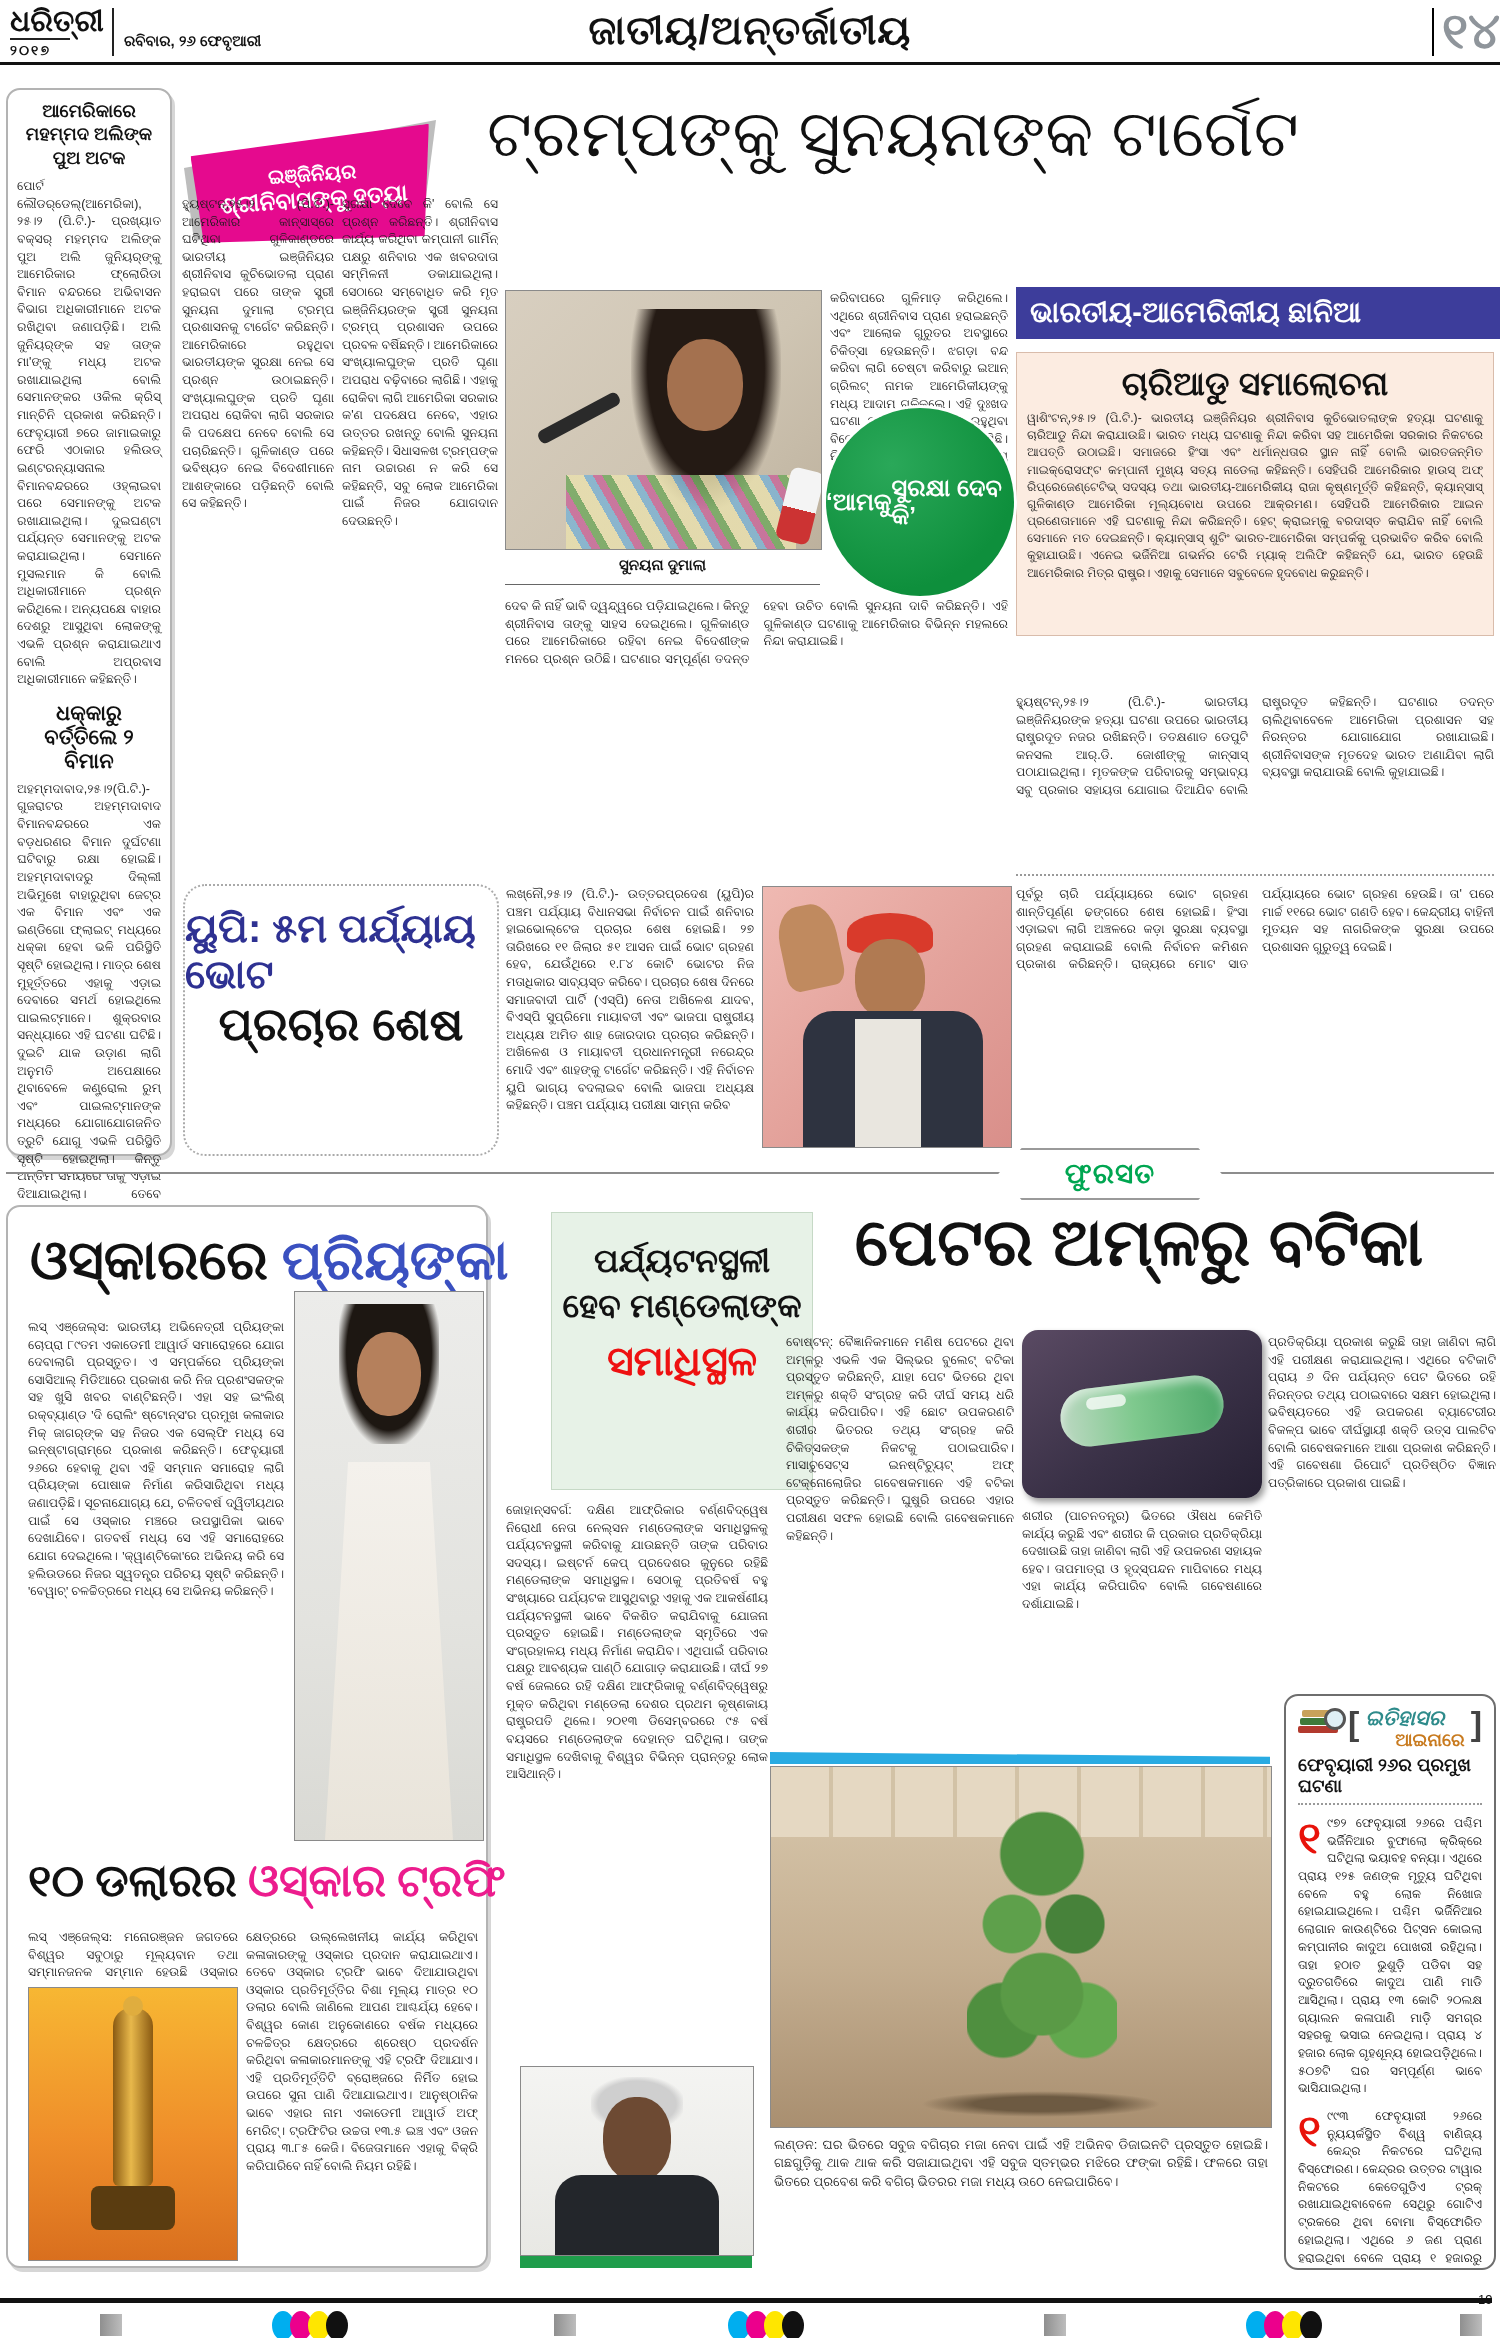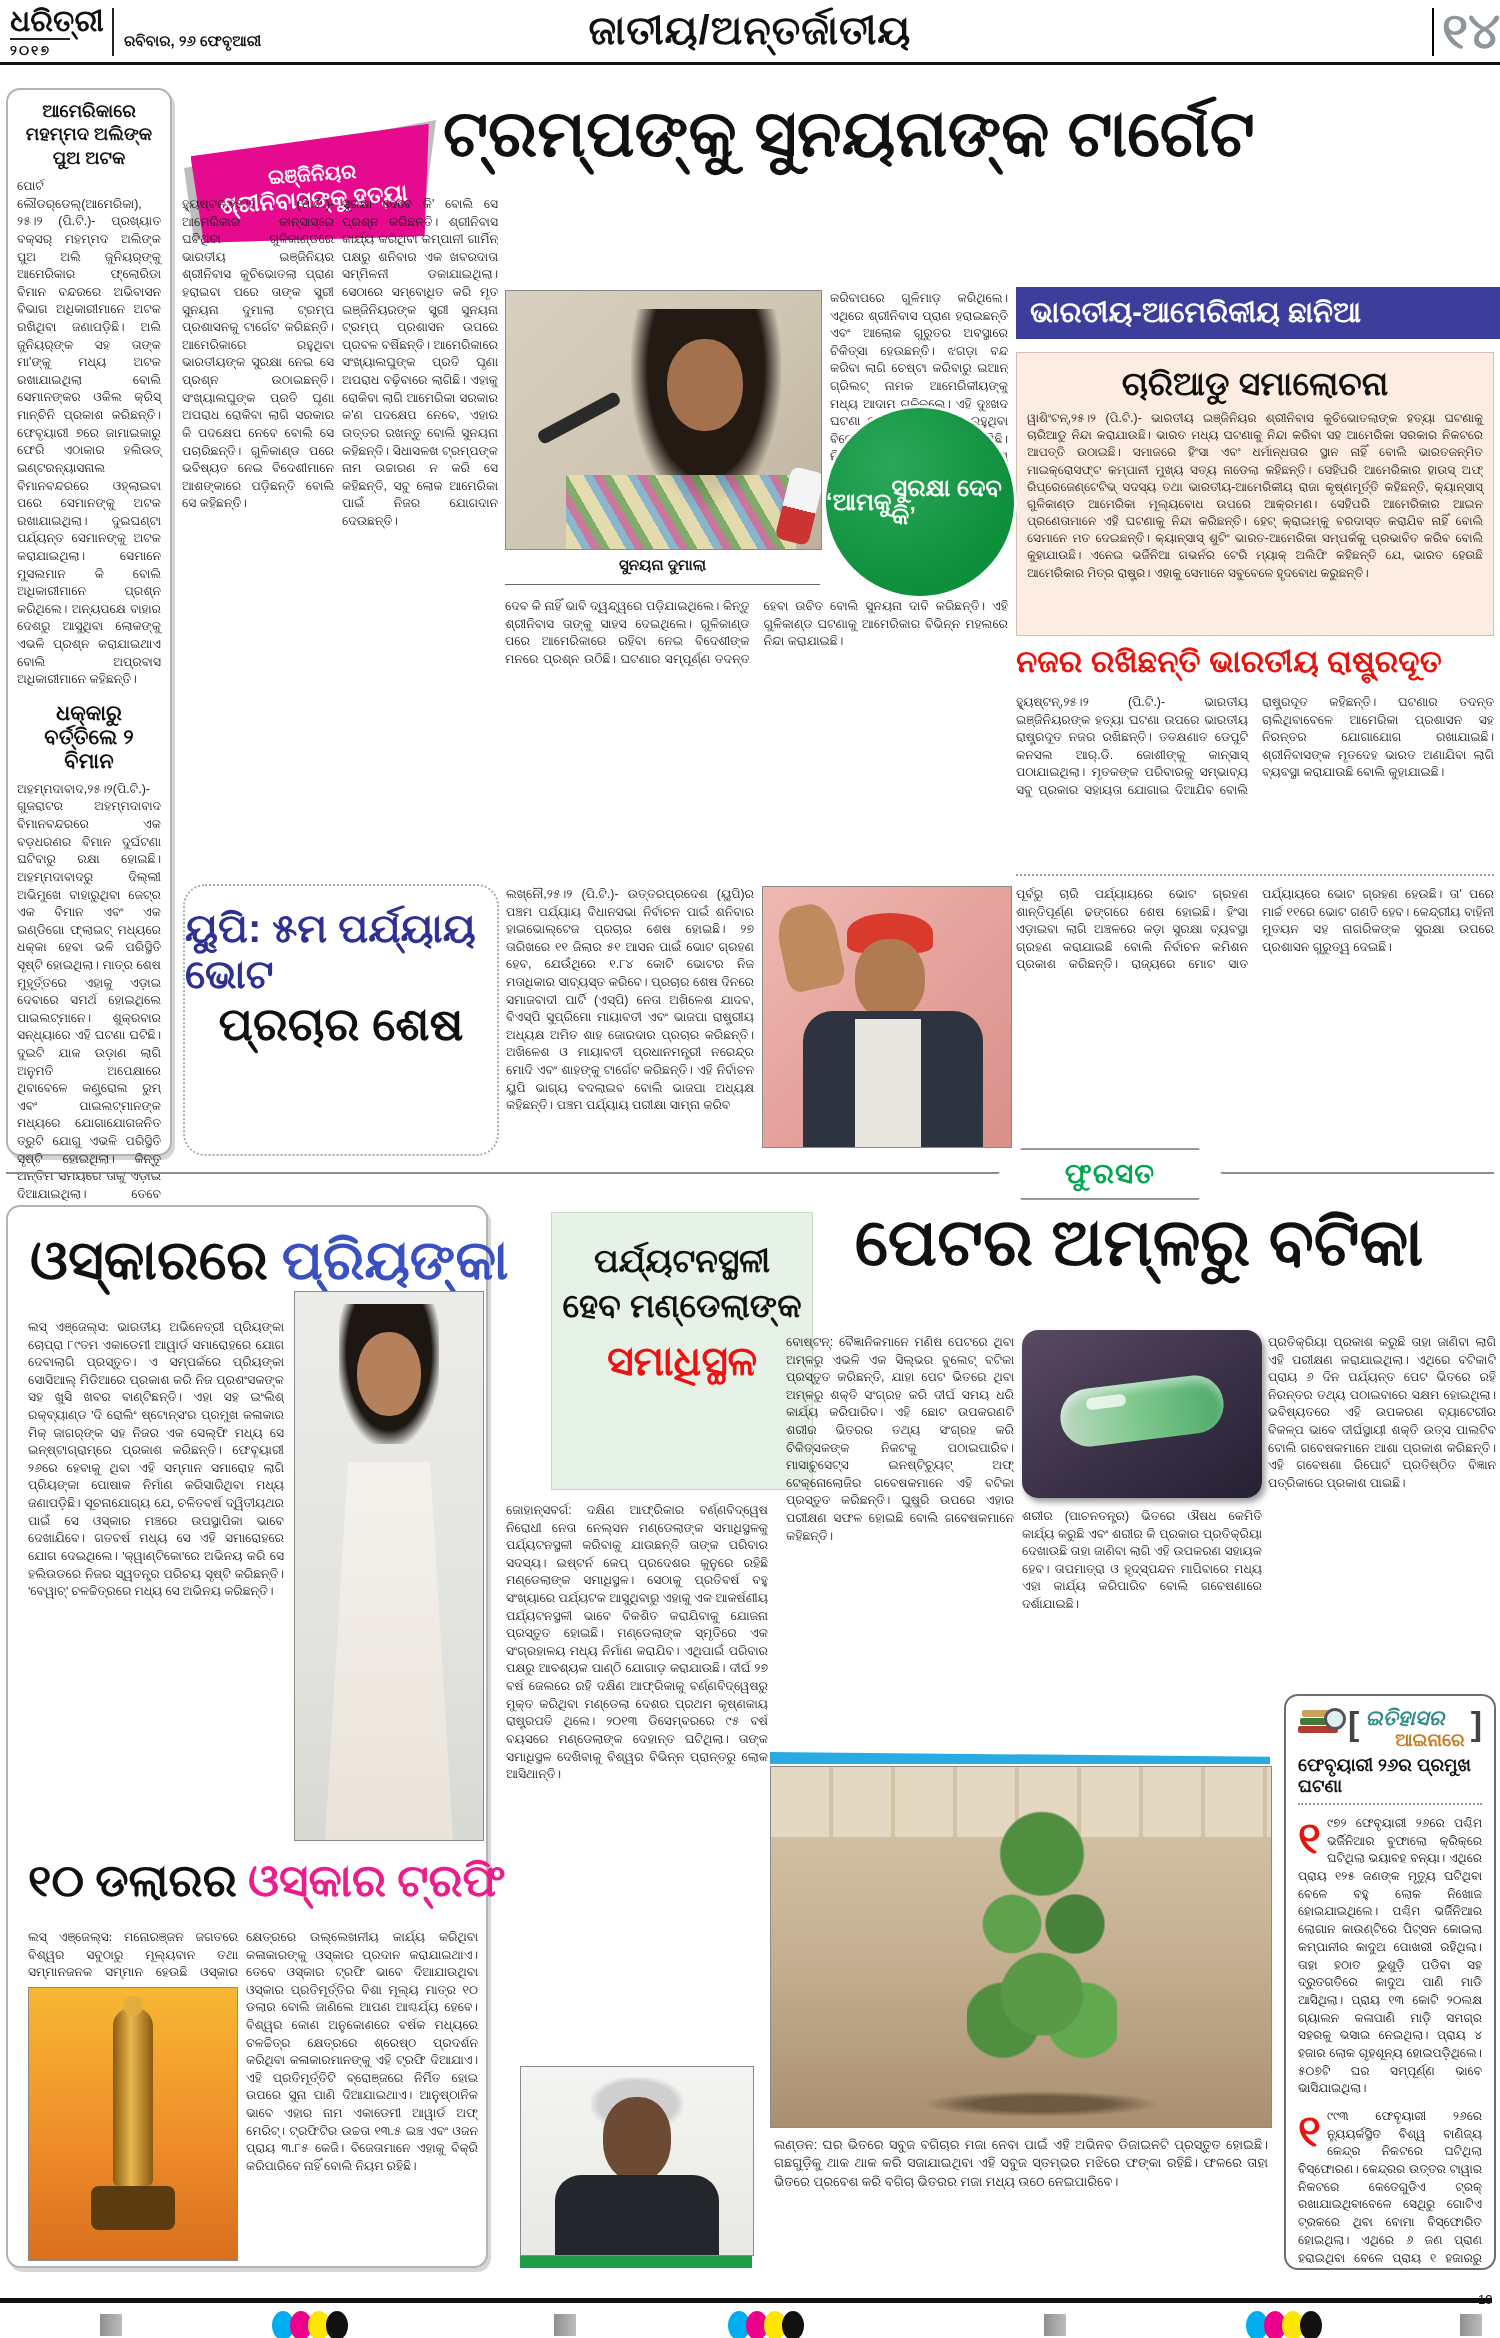--- a/index.html
+++ b/index.html
@@ -17,21 +17,21 @@
   .vline{width:0;border-left:2px solid #222;}
   .date-txt{font-size:15px;font-weight:bold;}
   .section-title{font-size:40px;font-weight:800;text-align:center;letter-spacing:1px;}
   .pagenum{font-size:50px;font-weight:800;color:#8f959b;line-height:1;}
   .black-rule{background:#111;}
   
   .round-box{border:2px solid #b3b3b3;border-radius:14px;box-shadow:3px 4px 0 #d6d6d6;background:#fff;}
   .headline-sm{font-size:18px;font-weight:800;line-height:1.3;}
   .subhead{font-size:21px;font-weight:800;}
   
-  .main-headline{font-size:65px;font-weight:700;letter-spacing:0;line-height:1.05;white-space:nowrap;}
+  .main-headline{font-size:65px;font-weight:400;letter-spacing:0;line-height:1.05;white-space:nowrap;margin-left:44px;}
   
   .badge-shadow{background:#bdbdbd;clip-path:polygon(0 38%,100% 0,96% 62%,4% 96%);}
   .badge{background:#e50a8e;clip-path:polygon(0 14%,100% 0,95% 100%,3% 92%);
          display:flex;flex-direction:column;align-items:center;justify-content:center;
          color:#fff;font-weight:800;transform:rotate(-4deg);}
   .badge .l1{font-size:20px;} .badge .l2{font-size:23px;}
   
   .photo{border:1px solid #8a8a8a;overflow:hidden;}
   .caption{font-size:15px;font-weight:bold;text-align:center;}
   .cap-rule{border-top:1px solid #666;}
@@ -133,21 +133,20 @@
   <div class="abs quote-circle" style="left:826px;top:408px;width:188px;height:188px;">
     <span class="q1">‘ଆମକୁ</span>
     <span class="q2">ସୁରକ୍ଷା ଦେବ କି’</span>
   </div>
 
   <div class="abs blue-banner" style="left:1016px;top:287px;width:478px;height:52px;">ଭାରତୀୟ-ଆମେରିକୀୟ ଛାନିଆ</div>
   <div class="abs peach-box" style="left:1016px;top:352px;width:478px;height:284px;box-sizing:border-box;padding:4px 10px;overflow:hidden;">
     <div class="peach-head">ଚାରିଆଡୁ ସମାଲୋଚନା</div>
     <div class="body-txt just" style="margin-top:6px;font-size:12.1px;">ୱାଶିଂଟନ୍,୨୫।୨ (ପି.ଟି.)- ଭାରତୀୟ ଇଞ୍ଜିନିୟର ଶ୍ରୀନିବାସ କୁଚିଭୋତଲାଙ୍କ ହତ୍ୟା ଘଟଣାକୁ ଚାରିଆଡୁ ନିନ୍ଦା କରାଯାଉଛି। ଭାରତ ମଧ୍ୟ ଘଟଣାକୁ ନିନ୍ଦା କରିବା ସହ ଆମେରିକା ସରକାର ନିକଟରେ ଆପତ୍ତି ଉଠାଇଛି। ସମାଜରେ ହିଂସା ଏବଂ ଧର୍ମାନ୍ଧତାର ସ୍ଥାନ ନାହିଁ ବୋଲି ଭାରତଜନ୍ମିତ ମାଇକ୍ରୋସଫ୍ଟ କମ୍ପାନୀ ମୁଖ୍ୟ ସତ୍ୟ ନାଡେଲା କହିଛନ୍ତି। ସେହିପରି ଆମେରିକାର ହାଉସ୍ ଅଫ୍ ରିପ୍ରେଜେଣ୍ଟେଟିଭ୍ ସଦସ୍ୟ ତଥା ଭାରତୀୟ-ଆମେରିକୀୟ ରାଜା କୃଷ୍ଣମୂର୍ତ୍ତି କହିଛନ୍ତି, କ୍ୟାନ୍ସାସ୍ ଗୁଳିକାଣ୍ଡ ଆମେରିକା ମୂଲ୍ୟବୋଧ ଉପରେ ଆକ୍ରମଣ। ସେହିପରି ଆମେରିକାର ଆଇନ ପ୍ରଣେତାମାନେ ଏହି ଘଟଣାକୁ ନିନ୍ଦା କରିଛନ୍ତି। ହେଟ୍ କ୍ରାଇମ୍‌କୁ ବରଦାସ୍ତ କରାଯିବ ନାହିଁ ବୋଲି ସେମାନେ ମତ ଦେଇଛନ୍ତି। କ୍ୟାନ୍ସାସ୍ ଶୁଟିଂ ଭାରତ-ଆମେରିକା ସମ୍ପର୍କକୁ ପ୍ରଭାବିତ କରିବ ବୋଲି କୁହାଯାଉଛି। ଏନେଇ ଭର୍ଜିନିଆ ଗଭର୍ନର ଟେରି ମ୍ୟାକ୍ ଅଲିଫି କହିଛନ୍ତି ଯେ, ଭାରତ ହେଉଛି ଆମେରିକାର ମିତ୍ର ରାଷ୍ଟ୍ର। ଏହାକୁ ସେମାନେ ସବୁବେଳେ ହୃଦବୋଧ କରୁଛନ୍ତି।</div>
   </div>
-  <div class="abs red-head" style="left:1016px;top:644px;width:478px;">ନଜର ରଖିଛନ୍ତି ଭାରତୀୟ ରାଷ୍ଟ୍ରଦୂତ</div>
   <div class="abs body-txt just cols2" style="left:1016px;top:694px;width:478px;height:172px;overflow:hidden;">ହ୍ୟୁଷ୍ଟନ୍,୨୫।୨ (ପି.ଟି.)- ଭାରତୀୟ ଇଞ୍ଜିନିୟରଙ୍କ ହତ୍ୟା ଘଟଣା ଉପରେ ଭାରତୀୟ ରାଷ୍ଟ୍ରଦୂତ ନଜର ରଖିଛନ୍ତି। ତତକ୍ଷଣାତ ଡେପୁଟି କନସଲ ଆର୍.ଡି. ଜୋଶୀଙ୍କୁ କାନ୍ସାସ୍ ପଠାଯାଇଥିଲା। ମୃତକଙ୍କ ପରିବାରକୁ ସମ୍ଭାବ୍ୟ ସବୁ ପ୍ରକାର ସହାୟତା ଯୋଗାଇ ଦିଆଯିବ ବୋଲି ରାଷ୍ଟ୍ରଦୂତ କହିଛନ୍ତି। ଘଟଣାର ତଦନ୍ତ ଚାଲିଥିବାବେଳେ ଆମେରିକା ପ୍ରଶାସନ ସହ ନିରନ୍ତର ଯୋଗାଯୋଗ ରଖାଯାଇଛି। ଶ୍ରୀନିବାସଙ୍କ ମୃତଦେହ ଭାରତ ଅଣାଯିବା ଲାଗି ବ୍ୟବସ୍ଥା କରାଯାଉଛି ବୋଲି କୁହାଯାଇଛି।</div>
   <div class="abs dotted-rule" style="left:1016px;top:874px;width:478px;"></div>
   <div class="abs body-txt just cols2" style="left:1016px;top:886px;width:478px;height:266px;overflow:hidden;">ପୂର୍ବରୁ ଚାରି ପର୍ଯ୍ୟାୟରେ ଭୋଟ ଗ୍ରହଣ ଶାନ୍ତିପୂର୍ଣ୍ଣ ଢଙ୍ଗରେ ଶେଷ ହୋଇଛି। ହିଂସା ଏଡ଼ାଇବା ଲାଗି ଅଞ୍ଚଳରେ କଡ଼ା ସୁରକ୍ଷା ବ୍ୟବସ୍ଥା ଗ୍ରହଣ କରାଯାଇଛି ବୋଲି ନିର୍ବାଚନ କମିଶନ ପ୍ରକାଶ କରିଛନ୍ତି। ରାଜ୍ୟରେ ମୋଟ ସାତ ପର୍ଯ୍ୟାୟରେ ଭୋଟ ଗ୍ରହଣ ହେଉଛି। ତା' ପରେ ମାର୍ଚ୍ଚ ୧୧ରେ ଭୋଟ ଗଣତି ହେବ। କେନ୍ଦ୍ରୀୟ ବାହିନୀ ମୁତୟନ ସହ ନାଗରିକଙ୍କ ସୁରକ୍ଷା ଉପରେ ପ୍ରଶାସନ ଗୁରୁତ୍ୱ ଦେଇଛି।</div>
 
   <div class="abs dash-box" style="left:183px;top:884px;width:316px;height:272px;box-sizing:border-box;padding-top:20px;">
     <div class="kicker">ୟୁପି: ୫ମ ପର୍ଯ୍ୟାୟ ଭୋଟ</div>
     <div class="up-head">ପ୍ରଚାର ଶେଷ</div>
   </div>
   <div class="abs body-txt just" style="left:506px;top:886px;width:248px;height:268px;overflow:hidden;">ଲଖ୍ନୌ,୨୫।୨ (ପି.ଟି.)- ଉତ୍ତରପ୍ରଦେଶ (ୟୁପି)ର ପଞ୍ଚମ ପର୍ଯ୍ୟାୟ ବିଧାନସଭା ନିର୍ବାଚନ ପାଇଁ ଶନିବାର ହାଇଭୋଲ୍ଟେଜ ପ୍ରଚାର ଶେଷ ହୋଇଛି। ୨୭ ତାରିଖରେ ୧୧ ଜିଲାର ୫୧ ଆସନ ପାଇଁ ଭୋଟ ଗ୍ରହଣ ହେବ, ଯେଉଁଥିରେ ୧.୮୪ କୋଟି ଭୋଟର ନିଜ ମତାଧିକାର ସାବ୍ୟସ୍ତ କରିବେ। ପ୍ରଚାର ଶେଷ ଦିନରେ ସମାଜବାଦୀ ପାର୍ଟି (ଏସ୍‌ପି) ନେତା ଅଖିଳେଶ ଯାଦବ, ବିଏସ୍‌ପି ସୁପ୍ରିମୋ ମାୟାବତୀ ଏବଂ ଭାଜପା ରାଷ୍ଟ୍ରୀୟ ଅଧ୍ୟକ୍ଷ ଅମିତ ଶାହ ଜୋରଦାର ପ୍ରଚାର କରିଛନ୍ତି। ଅଖିଳେଶ ଓ ମାୟାବତୀ ପ୍ରଧାନମନ୍ତ୍ରୀ ନରେନ୍ଦ୍ର ମୋଦି ଏବଂ ଶାହଙ୍କୁ ଟାର୍ଗେଟ କରିଛନ୍ତି। ଏହି ନିର୍ବାଚନ ୟୁପି ଭାଗ୍ୟ ବଦଲାଇବ ବୋଲି ଭାଜପା ଅଧ୍ୟକ୍ଷ କହିଛନ୍ତି। ପଞ୍ଚମ ପର୍ଯ୍ୟାୟ ପରୀକ୍ଷା ସାମ୍ନା କରିବ</div>
 

